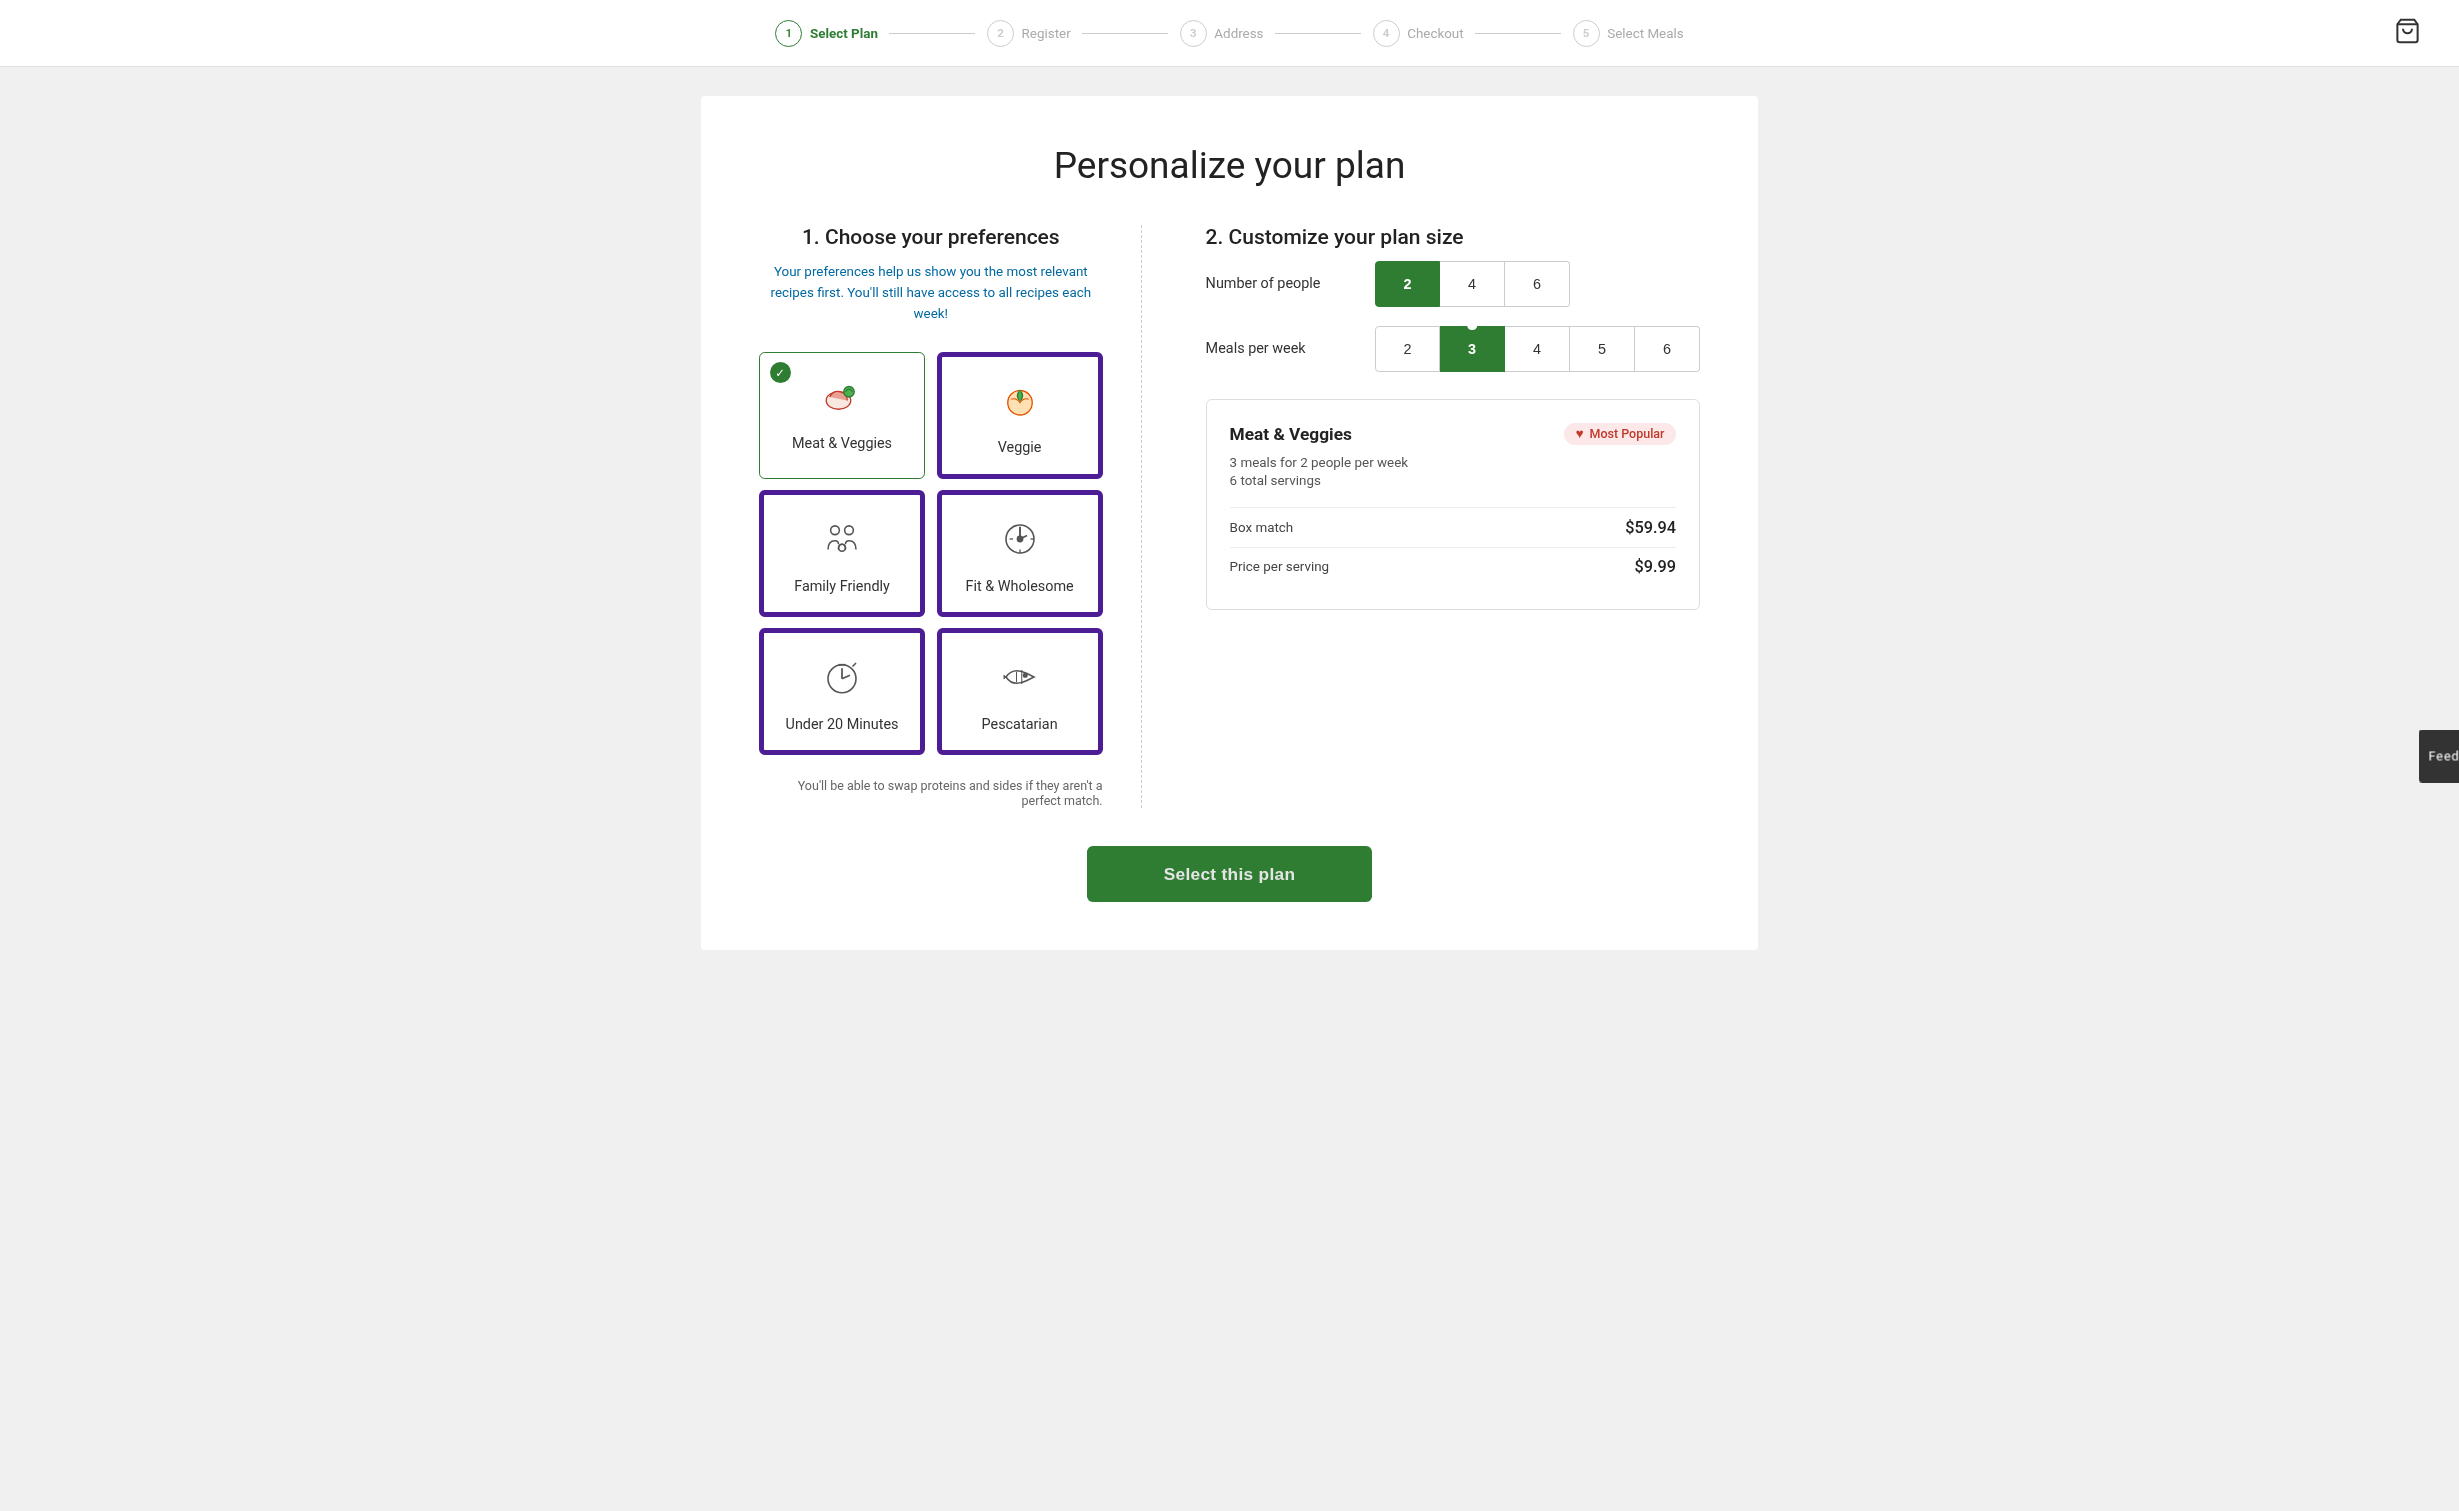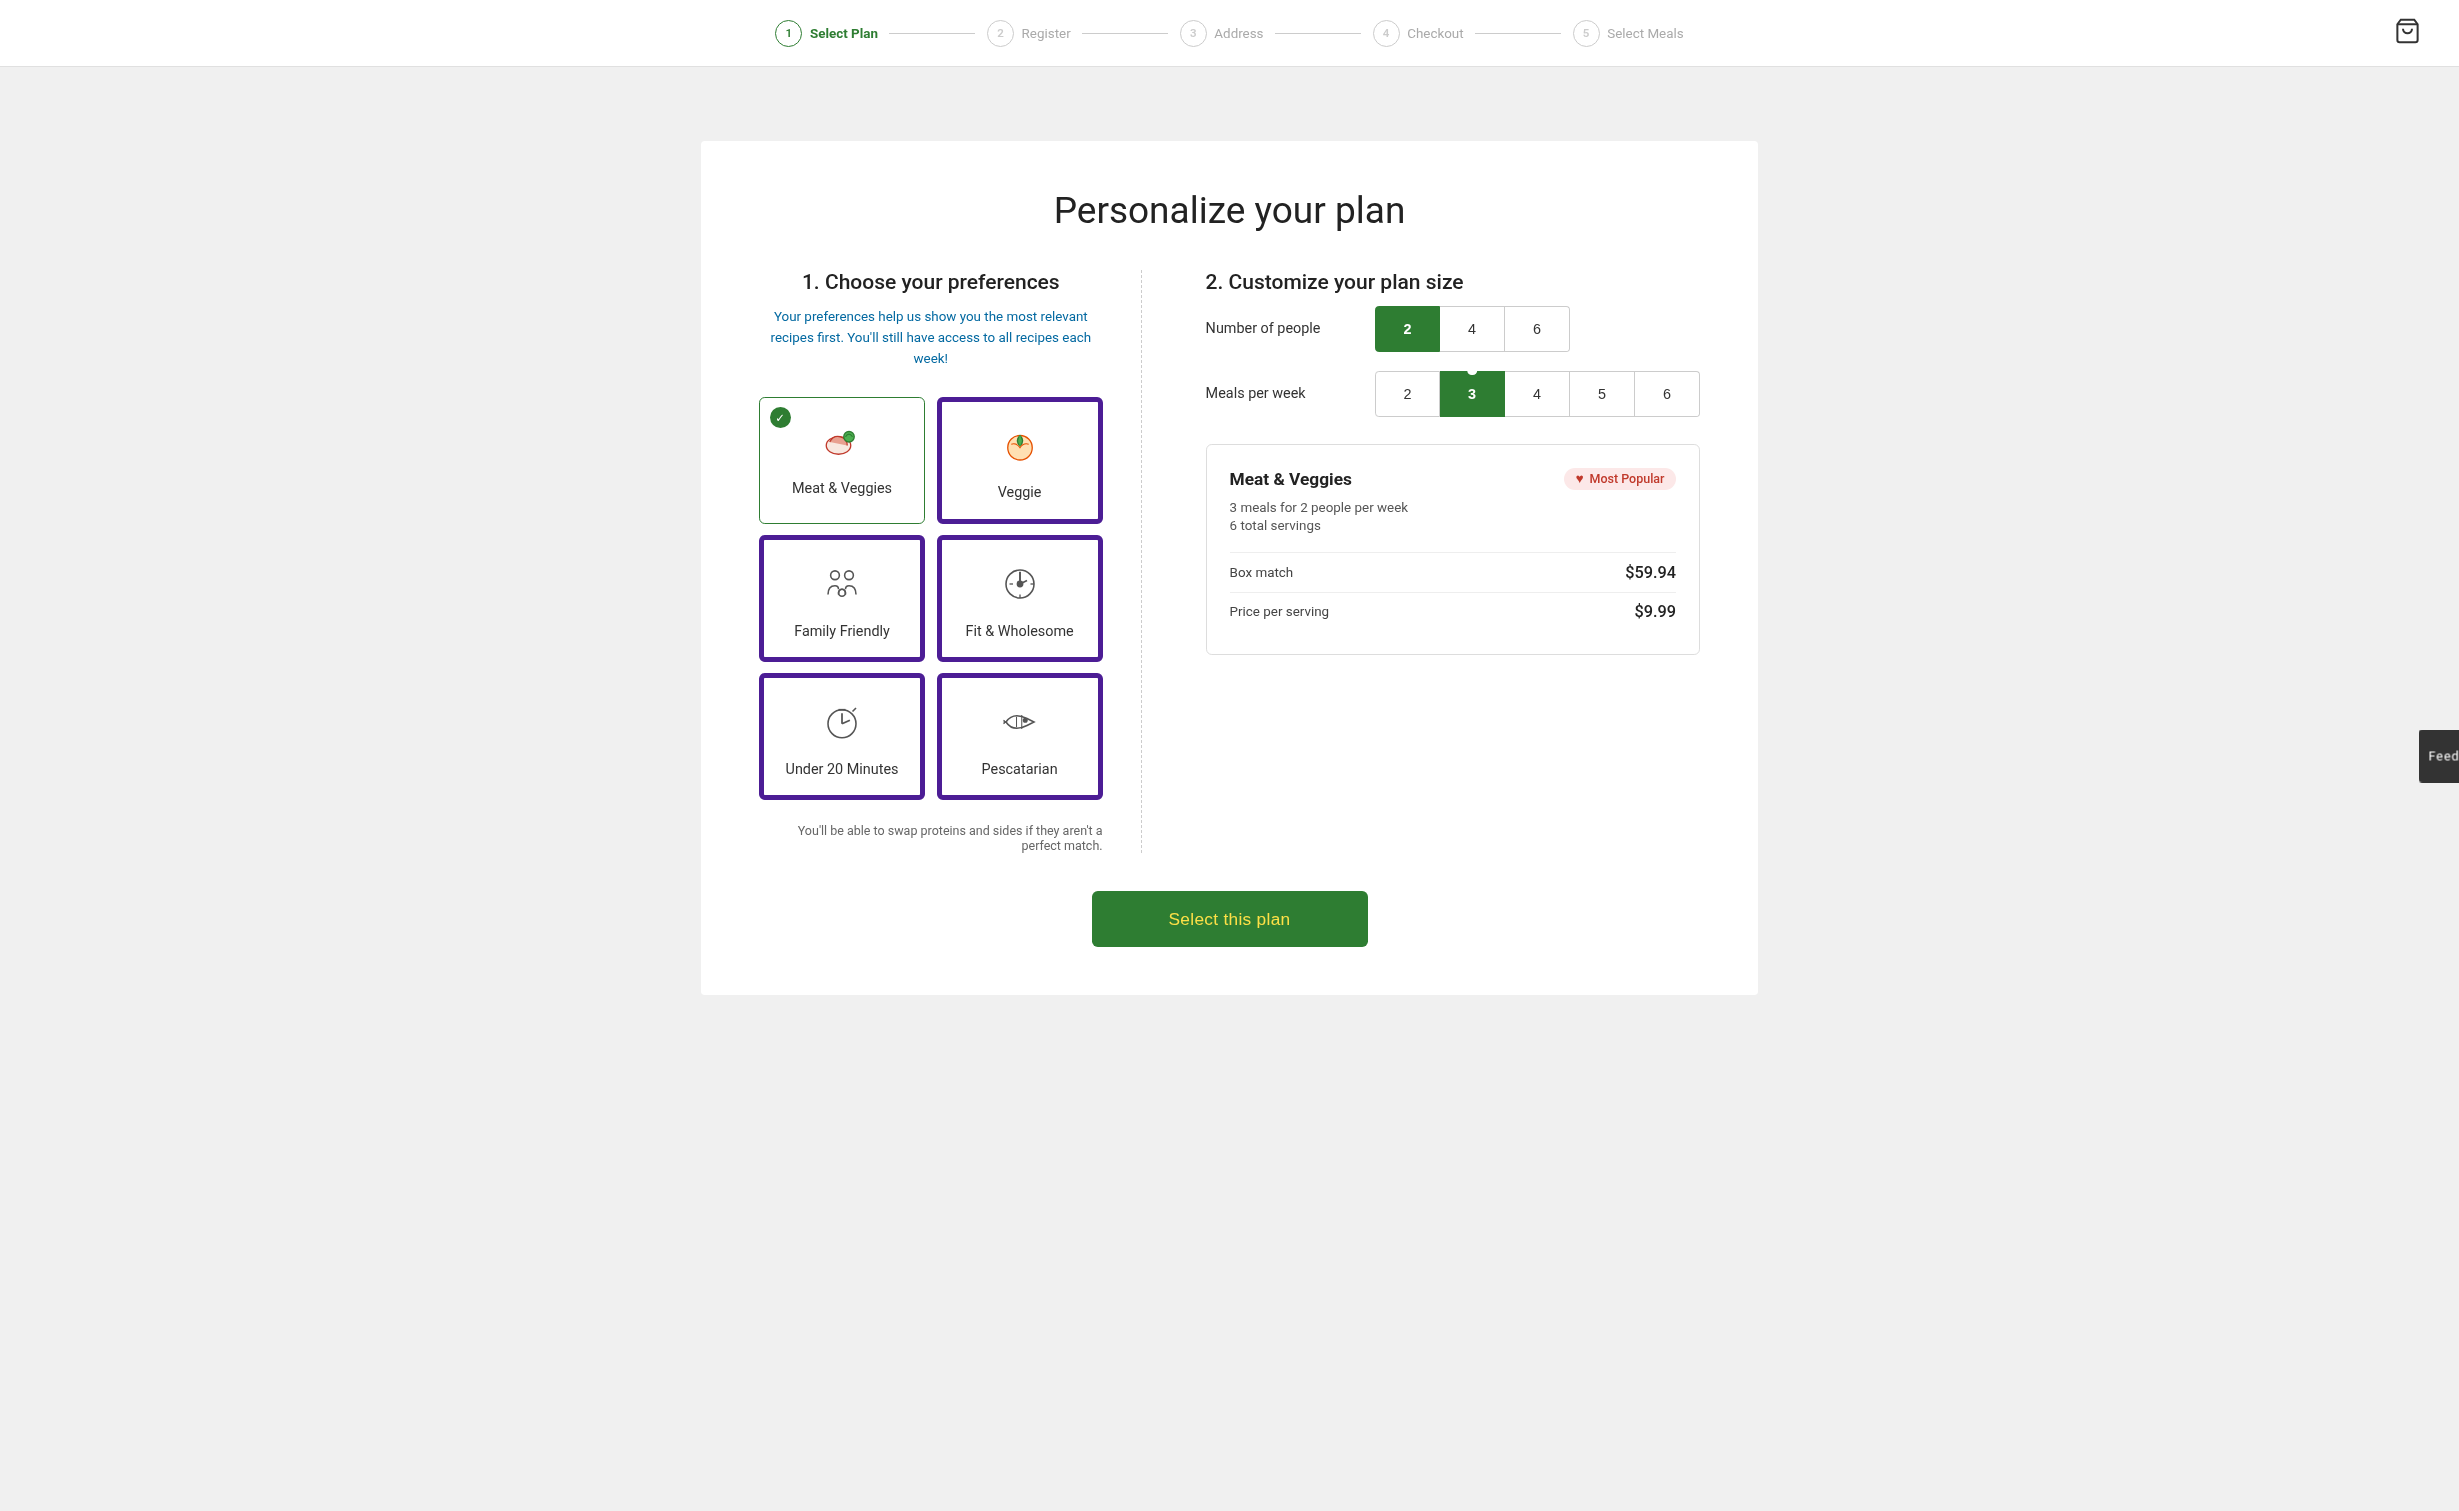--- a/index.html
+++ b/index.html
@@ -73,21 +73,20 @@
     .main {
       padding: 29px 19px 58px;
       display: flex;
       justify-content: center;
     }
     .card {
       background: #fff;
       border-radius: 3.8px;
       width: 1057px;
       padding: 48px 58px;
-      margin-top: 45px;
     }
     .page-title {
       text-align: center;
       font-size: 37px;
       font-weight: 400;
       color: #222;
       margin-bottom: 38px;
     }
 
     .two-col {
@@ -297,26 +296,26 @@
     }
 
     
     .select-btn-wrap {
       display: flex;
       justify-content: center;
       margin-top: 38px;
     }
     .select-btn {
       background: #2e7d32;
-      color: #fde047;
+      color: #e5e5e5;
       border: none;
       border-radius: 5.8px;
       padding: 17.3px 77px;
       font-size: 17.3px;
-      font-weight: 400;
+      font-weight: 700;
       cursor: pointer;
       letter-spacing: 0.3px;
     }
 
     .feedback-sidebar {
       position: fixed;
       right: 0;
       top: 50%;
       transform: translateY(-50%) rotate(-90deg) translateX(50%);
       transform-origin: right center;

